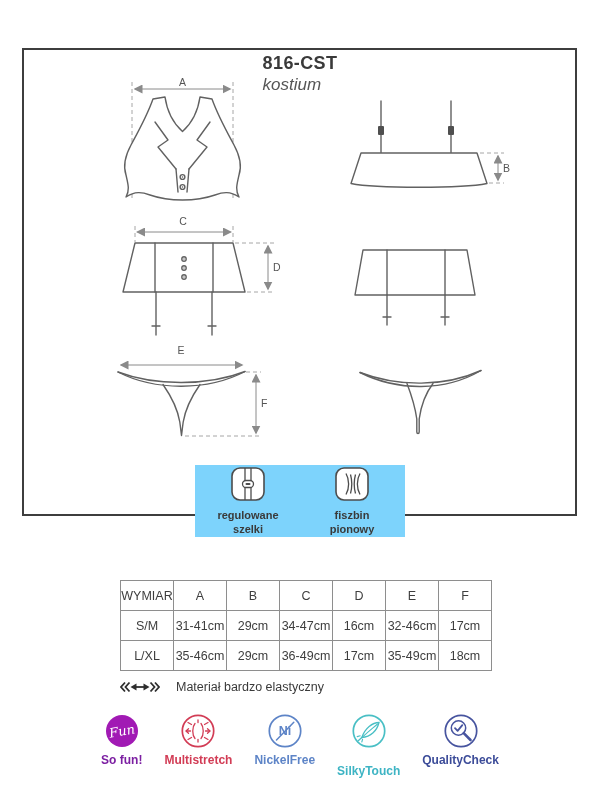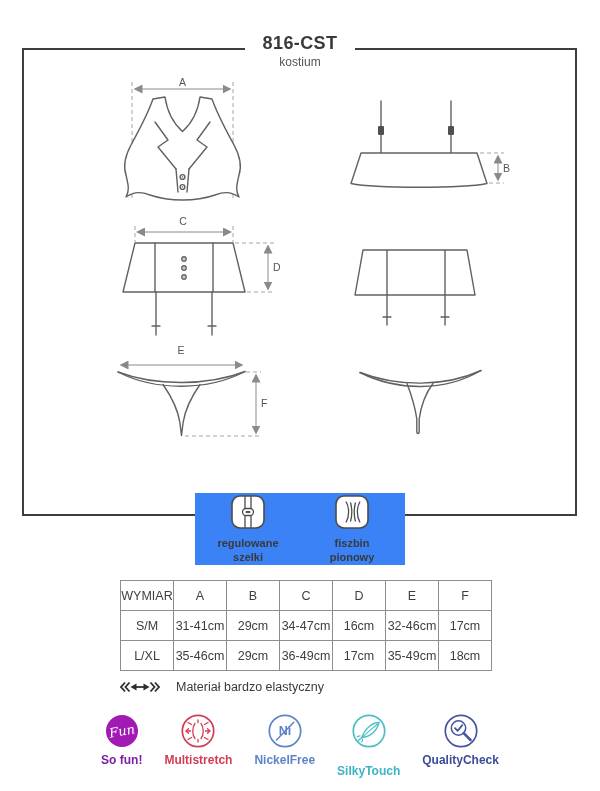--- a/index.html
+++ b/index.html
@@ -1,23 +1,23 @@
 <!DOCTYPE html>
 <html><head>
 <meta charset="utf-8">
 <style>
   html,body{margin:0;padding:0;}
   body{width:600px;height:791px;background:#fff;font-family:"Liberation Sans",sans-serif;color:#3c3c3c;position:relative;overflow:hidden;}
   .frame{position:absolute;left:22px;top:48px;width:551px;height:464px;border:2px solid #3e3e3e;z-index:0;}
   .drawing{position:absolute;z-index:1;}
   .title-block{position:absolute;top:33px;left:0;right:0;display:flex;justify-content:center;z-index:2;}
-  .title-inner{background:#fff;padding:0 18px;text-align:center;}
+  .title-inner{background:#fff;padding:0 18px;text-align:left;margin-top:20px;}
   .title{font-size:18px;font-weight:bold;color:#3a3a3a;letter-spacing:.4px;}
-  .subtitle{font-size:12px;color:#555;margin-top:1px;}
-  .features{position:absolute;top:493px;left:50%;transform:translateX(-50%);display:flex;gap:22px;background:#3b82f6;padding:0 12px;z-index:2;}
+  .subtitle{font-size:17px;color:#555;margin-top:1px;font-style:italic;}
+  .features{position:absolute;top:465px;left:50%;transform:translateX(-50%);display:flex;gap:22px;background:#7dd3fc;padding:0 12px;z-index:2;}
   .feature{display:flex;flex-direction:column;align-items:center;width:82px;}
   .feature-label{margin-top:5px;font-size:11px;font-weight:bold;color:#3a3a3a;text-align:center;line-height:1.3;}
   .fi-box{fill:#fff;stroke:#4c4c4c;stroke-width:1.6;}
   .fi-ln{fill:none;stroke:#4c4c4c;stroke-width:1.3;}
   .g{fill:none;stroke:#616161;stroke-width:1.4;stroke-linecap:round;stroke-linejoin:round;}
   .gfill{fill:#fff;stroke:#616161;stroke-width:1.4;stroke-linejoin:round;}
   .dim{stroke:#8a8a8a;stroke-width:1;fill:none;}
   .dash{stroke:#a6a6a6;stroke-width:1;stroke-dasharray:4 3;fill:none;}
   .dim-label{font-family:"Liberation Sans",sans-serif;font-size:10.5px;fill:#555;}
   table.size{position:absolute;left:120px;top:580px;border-collapse:collapse;z-index:1;}

